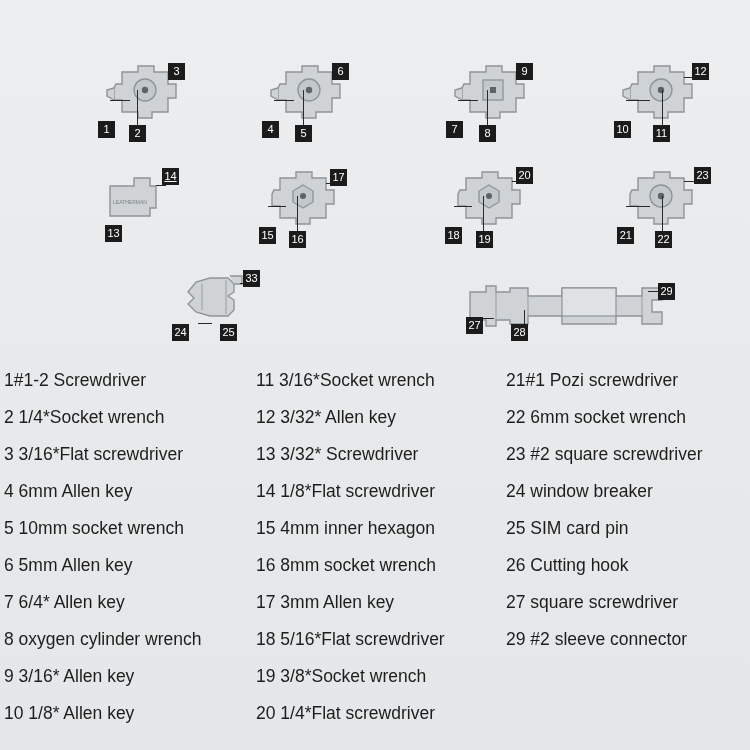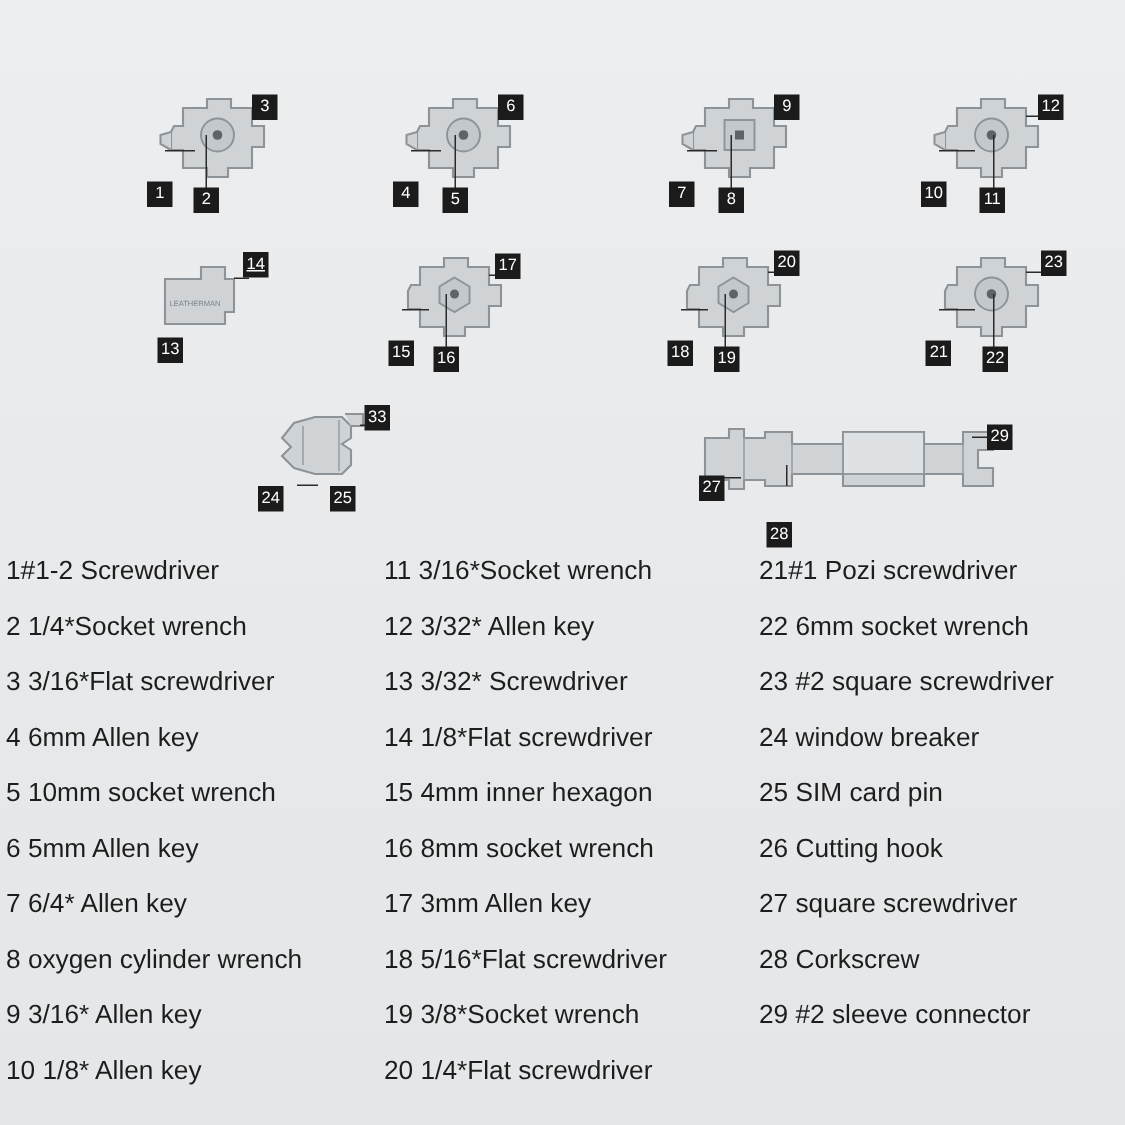--- a/index.html
+++ b/index.html
@@ -220,21 +220,21 @@
         <rect x="96" y="10" width="54" height="28" fill="#dfe2e4" stroke="#8d9499" stroke-width="1.2"></rect>
         <path d="M62 18 L62 38" stroke="#9aa1a6" stroke-width="1.1"></path>
         <path d="M176 18 L176 38" stroke="#9aa1a6" stroke-width="1.1"></path>
         <path d="M30 14 L30 42" stroke="#9aa1a6" stroke-width="1.1"></path>
       </svg>
     </div>
     <div class="leader h" style="left:482px; top:318px; width:12px;"></div>
     <div class="leader v" style="left:524px; top:310px; height:14px;"></div>
     <div class="leader h" style="left:648px; top:291px; width:12px;"></div>
     <div class="callout" style="left:466px; top:317px;">27</div>
-    <div class="callout" style="left:511px; top:324px;margin-top:24px;">28</div>
+    <div class="callout" style="left:511px; top:324px;">28</div>
     <div class="callout" style="left:658px; top:283px;">29</div>
 
   </div>
 
   <div id="legend">
 
     <div class="legend-col" id="col1">
       <div class="legend-item">1#1-2 Screwdriver</div>
       <div class="legend-item">2 1/4*Socket wrench</div>
       <div class="legend-item">3 3/16*Flat screwdriver</div>
@@ -261,19 +261,18 @@
     </div>
 
     <div class="legend-col" id="col3">
       <div class="legend-item">21#1 Pozi screwdriver</div>
       <div class="legend-item">22 6mm socket wrench</div>
       <div class="legend-item">23 #2 square screwdriver</div>
       <div class="legend-item">24 window breaker</div>
       <div class="legend-item">25 SIM card pin</div>
       <div class="legend-item">26 Cutting hook</div>
       <div class="legend-item">27 square screwdriver</div>
-      <div class="legend-item">28 Corkscrew</div>
       <div class="legend-item">29 #2 sleeve connector</div>
     </div>
 
   </div>
 
 </div>
 
 </body></html>

